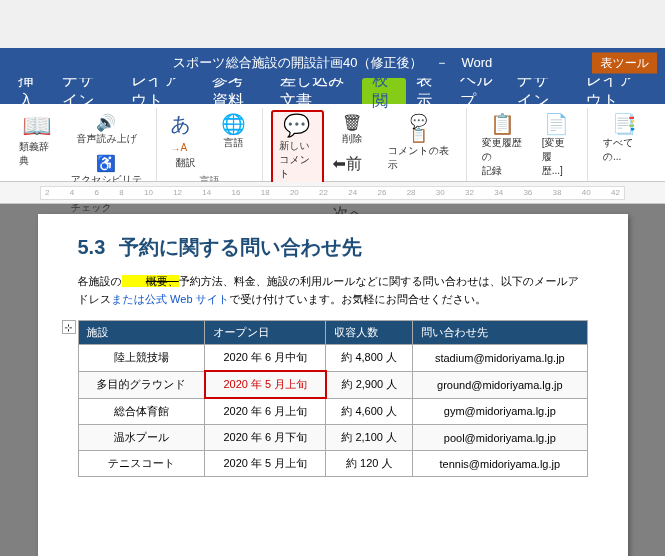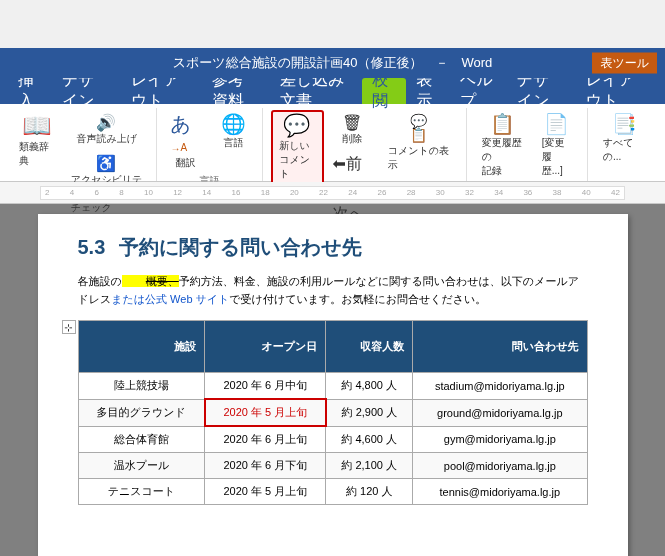--- a/index.html
+++ b/index.html
@@ -181,24 +181,24 @@
     
     .data-table {
       width: 100%;
       border-collapse: collapse;
       font-size: 11px;
       margin-top: 4px;
     }
     .data-table th {
       background: #1f4e79;
       color: white;
-      padding: 18px 8px;
-      text-align: right;
+      padding: 4px 8px;
+      text-align: left;
       border: 1px solid #aaa;
-      font-weight: bold;
+      font-weight: normal;
     }
     .data-table td {
       padding: 5px 8px;
       border: 1px solid #aaa;
       text-align: center;
     }
     .data-table tr:nth-child(even) td { background: #f9f9f9; }
     .highlighted-cell {
       border: 2px solid #c00 !important;
       color: #c00;

